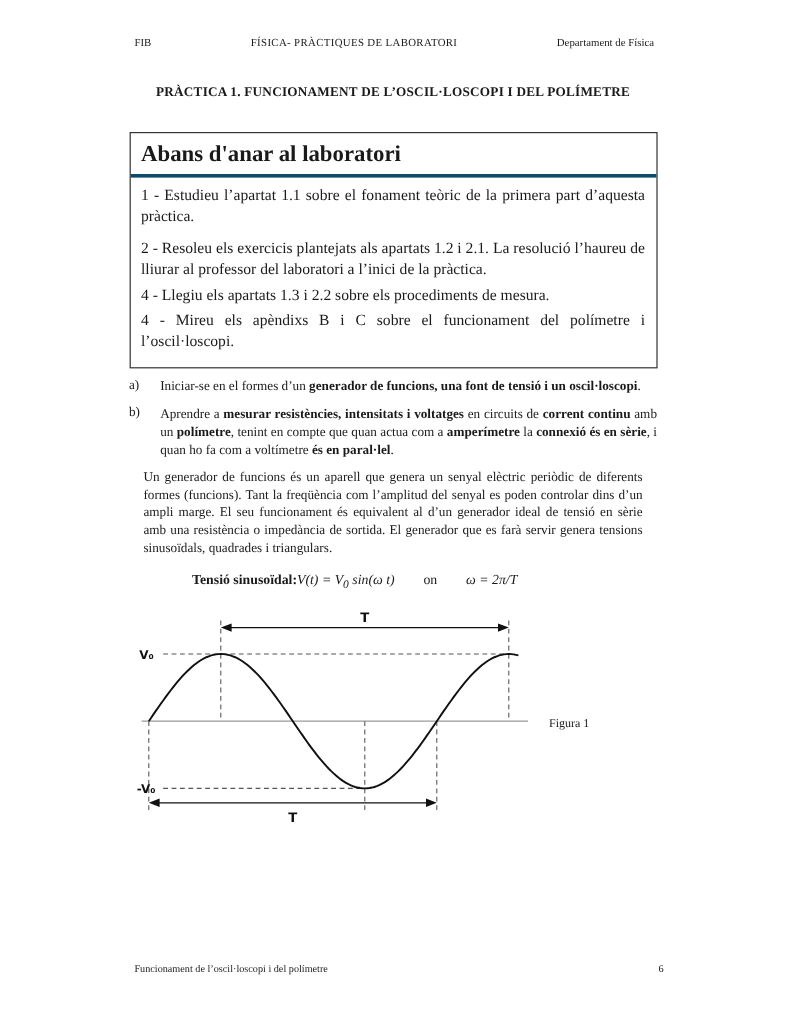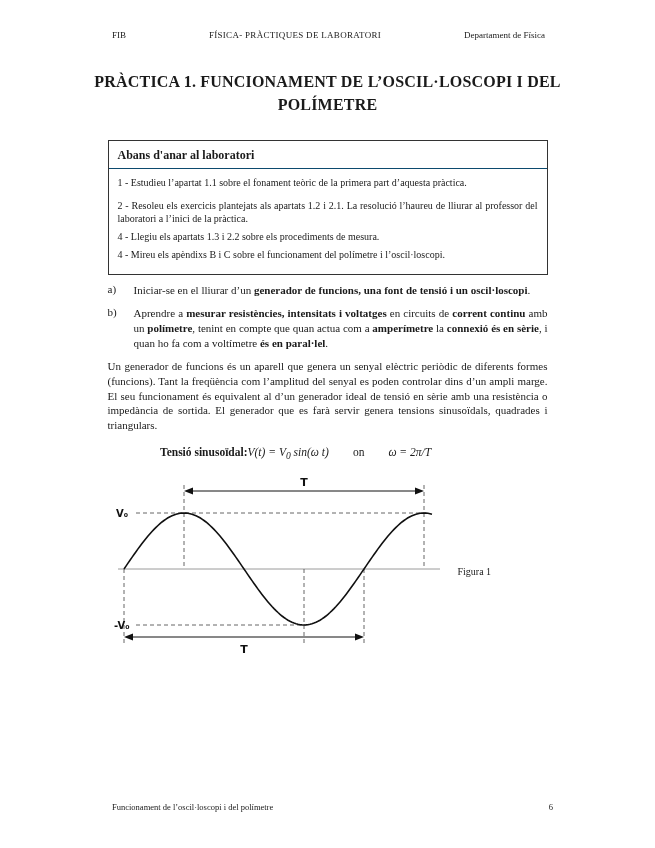--- a/index.html
+++ b/index.html
@@ -8,34 +8,34 @@
     font-family:"Liberation Serif", serif; color:#1a1a1a; overflow:hidden;
   }
   .header {
     padding:30px 110px 0 112px;
     display:flex; justify-content:space-between; align-items:baseline;
     font-size:9px;
   }
   .header .hc { letter-spacing:0.3px; }
   .title {
     width:470px; margin:30px auto 0; text-align:center;
-    font-size:16px; font-weight:bold; line-height:1.45; letter-spacing:0.2px;
+    font-size:11px; font-weight:bold; line-height:1.45; letter-spacing:0.2px;
   }
   .content { width:440px; margin:0 auto; }
   .box { border:1px solid #333; margin-top:24px; padding:6px 9px 8px; box-sizing:border-box; }
   .box-heading {
-    font-size:12px; font-weight:bold;
-    margin:0 -9px 7px; padding:1px 9px 5px; border-bottom:1px solid #0c4a6e;
+    font-size:19px; font-weight:bold;
+    margin:0 -9px 7px; padding:1px 9px 5px; border-bottom:3px solid #0c4a6e;
   }
-  .box-item { font-size:10px; line-height:1.3; margin:5px 0; text-align:justify; }
+  .box-item { font-size:13px; line-height:1.3; margin:5px 0; text-align:justify; }
   .box-item:nth-of-type(3) { margin-top:10px; }
   h2 { font-size:15px; font-weight:bold; margin:17px 0 9px; }
   h2.sec { font-size:15.5px; margin-top:21px; }
   h3 { font-size:13px; font-weight:bold; margin:13px 0 8px; }
-  p.body { font-size:11px; line-height:1.34; text-align:justify; margin:7px 0; }
+  p.body { font-size:11px; line-height:1.34; text-align:justify; margin:7px 12px; }
   .li { display:flex; font-size:11px; margin:8px 0; }
   .li-label { width:26px; flex-shrink:0; }
   .li-text { flex:1; text-align:justify; line-height:1.36; }
   .bold { font-weight:bold; }
   .formula-row { display:flex; align-items:baseline; font-size:11.5px; margin-top:13px;text-align:right; }
   .flabel { font-weight:bold; width:140px; flex-shrink:0; }
   .math { font-style:italic;font-family:Liberation Serif, serif; }
   .on { margin:0 24px; font-style:normal; }
   .figure-row { display:flex; align-items:center; margin-top:16px; padding-left:6px; }
   .figcaption { font-size:10px; margin-left:14px;margin-top:11px; }
@@ -64,21 +64,21 @@
       <div class="box-heading">Abans d'anar al laboratori</div>
       <div class="box-item">1 - Estudieu l’apartat 1.1 sobre el fonament teòric de la primera part d’aquesta pràctica.</div>
       <div class="box-item">2 - Resoleu els exercicis plantejats als apartats 1.2 i 2.1. La resolució l’haureu de lliurar al professor del laboratori a l’inici de la pràctica.</div>
       <div class="box-item">4 - Llegiu els apartats 1.3 i 2.2 sobre els procediments de mesura.</div>
       <div class="box-item">4 - Mireu els apèndixs B i C sobre el funcionament del polímetre i l’oscil·loscopi.</div>
     </div>
 
 
     <div class="li">
       <span class="li-label">a)</span>
-      <div class="li-text"><span>Iniciar-se en el lliurar d’un </span><span class="bold">generador de funcions, una font de tensió i un oscil·loscopi</span><span>.</span></div>
+      <div class="li-text"><span>Iniciar-se en el formes d’un </span><span class="bold">generador de funcions, una font de tensió i un oscil·loscopi</span><span>.</span></div>
     </div>
 
     <div class="li">
       <span class="li-label">b)</span>
       <div class="li-text"><span>Aprendre a </span><span class="bold">mesurar resistències, intensitats i voltatges</span><span> en circuits de </span><span class="bold">corrent continu</span><span> amb un </span><span class="bold">polímetre</span><span>, tenint en compte que quan actua com a </span><span class="bold">amperímetre</span><span> la </span><span class="bold">connexió és en sèrie</span><span>, i quan ho fa com a voltímetre </span><span class="bold">és en paral·lel</span><span>.</span></div>
     </div>
 
 
 
     <p class="body">Un generador de funcions és un aparell que genera un senyal elèctric periòdic de diferents formes (funcions). Tant la freqüència com l’amplitud del senyal es poden controlar dins d’un ampli marge. El seu funcionament és equivalent al d’un generador ideal de tensió en sèrie amb una resistència o impedància de sortida. El generador que es farà servir genera tensions sinusoïdals, quadrades i triangulars.</p>

